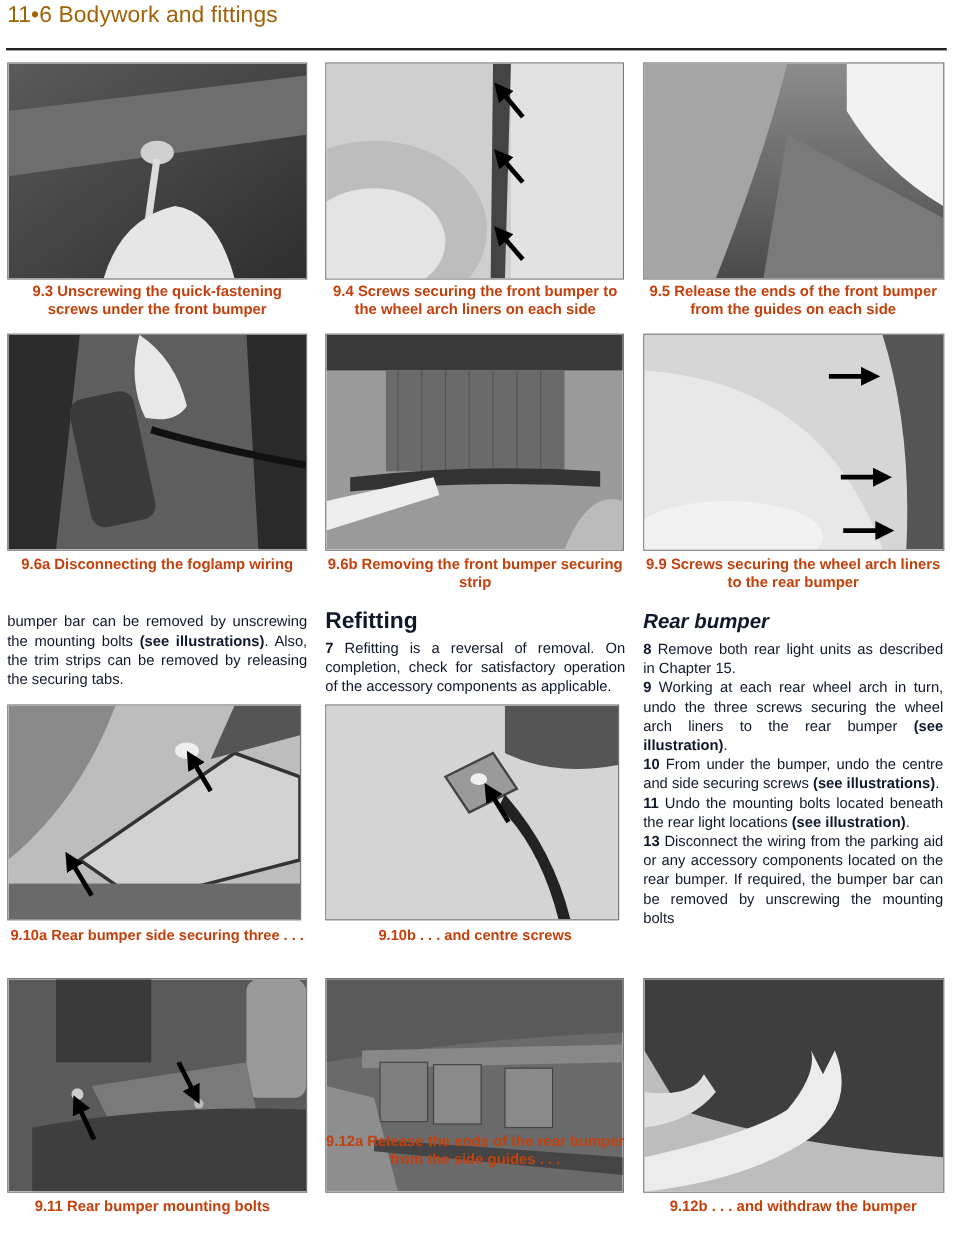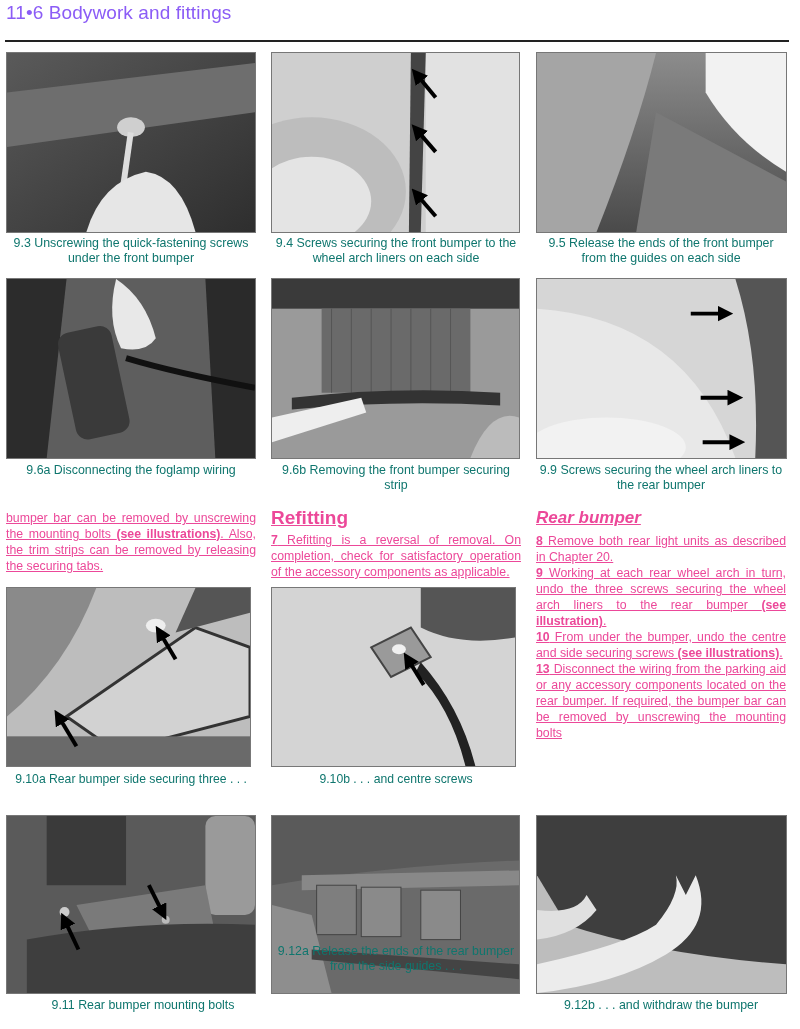--- a/index.html
+++ b/index.html
@@ -1,23 +1,23 @@
 <!DOCTYPE html>
 <html><head>
 <meta charset="utf-8">
 <style>
   html,body{margin:0;padding:0;background:#fff;}
   body{width:800px;height:1029px;position:relative;overflow:hidden;font-family:"Liberation Sans",sans-serif;color:#1a1a1a;}
-  .header{position:absolute;left:6px;top:2px;font-size:19px;color:#8b5cf6;letter-spacing:0.1px;}
+  .header{position:absolute;left:6px;top:2px;font-size:19px;color:#a16207;letter-spacing:0.1px;}
   .rule{position:absolute;left:5px;top:40px;width:784px;height:2px;background:#222;}
   .photo{position:absolute;border:1px solid #777;overflow:hidden;box-sizing:border-box;}
   .photo svg{display:block;width:100%;height:100%;}
-  .cap{position:absolute;width:250px;text-align:center;font-family:"Liberation Sans",sans-serif;font-weight:normal;font-size:11.6px;line-height:14.5px;color:#0f766e;transform:scaleX(0.93);transform-origin:center top;}
+  .cap{position:absolute;width:250px;text-align:center;font-family:"Liberation Sans",sans-serif;font-weight:bold;font-size:11.6px;line-height:14.5px;color:#c2410c;transform:scaleX(0.93);transform-origin:center top;}
   .cap.wide{font-size:12.4px;transform:none;}
-  .col{position:absolute;width:250px;font-size:12.3px;line-height:16px;color:#ec4899;text-align:justify;text-decoration:underline;}
+  .col{position:absolute;width:250px;font-size:12.3px;line-height:16px;color:#0f172a;text-align:justify;}
   .col b{font-weight:bold;}
   .h2{font-size:17px;font-weight:bold;font-style:italic;margin:0 0 4px 0;line-height:22px;}
   .h3{font-size:19px;font-weight:bold;margin:0 0 4px 0;line-height:20px;}
   .para{margin:0;}
 </style>
 </head>
 <body>
 
 <div class="header">11•6  Bodywork and fittings</div>
 <div class="rule"></div>
@@ -125,23 +125,24 @@
   <p class="para"><span>bumper bar can be removed by unscrewing the mounting bolts </span><b>(see illustrations)</b><span>. Also, the trim strips can be removed by releasing the securing tabs.</span></p>
 </div>
 
 <div class="col" style="left:271px;top:508px;">
   <div class="h3">Refitting</div>
   <p class="para"><b>7</b><span> Refitting is a reversal of removal. On completion, check for satisfactory operation of the accessory components as applicable.</span></p>
 </div>
 
 <div class="col" style="left:536px;top:507px;">
   <div class="h2">Rear bumper</div>
-  <p class="para"><b>8</b><span> Remove both rear light units as described in Chapter 20.</span></p>
+  <p class="para"><b>8</b><span> Remove both rear light units as described in Chapter 15.</span></p>
   <p class="para"><b>9</b><span> Working at each rear wheel arch in turn, undo the three screws securing the wheel arch liners to the rear bumper </span><b>(see illustration)</b><span>.</span></p>
   <p class="para"><b>10</b><span>  From under the bumper, undo the centre and side securing screws </span><b>(see illustrations)</b><span>.</span></p>
+  <p class="para"><b>11</b><span>  Undo the mounting bolts located beneath the rear light locations </span><b>(see illustration)</b><span>.</span></p>
   <p class="para"><b>13</b><span>  Disconnect the wiring from the parking aid or any accessory components located on the rear bumper. If required, the bumper bar can be removed by unscrewing the mounting bolts</span></p>
 </div>
 
 <div class="photo" style="left:6px;top:587px;width:245px;height:180px;">
   <svg viewBox="0 0 245 180" preserveAspectRatio="none">
     <rect width="245" height="180" fill="#bdbdbd"></rect>
     <path d="M0,0 L90,0 Q60,80 0,130 z" fill="#8a8a8a"></path>
     <path d="M60,130 L190,40 L245,60 L245,130 L110,165 z" fill="#d2d2d2" stroke="#333" stroke-width="3"></path>
     <path d="M190,0 L245,0 L245,25 L170,45 z" fill="#555"></path>
     <rect x="0" y="150" width="245" height="30" fill="#6a6a6a"></rect>
@@ -191,15 +192,15 @@
 </div>
 <div class="photo" style="left:536px;top:815px;width:251px;height:179px;">
   <svg viewBox="0 0 251 179" preserveAspectRatio="none">
     <rect width="251" height="179" fill="#bdbdbd"></rect>
     <path d="M0,0 L251,0 L251,150 Q120,140 30,110 L0,60 z" fill="#3e3e3e"></path>
     <path d="M0,95 Q40,100 50,80 L60,95 Q40,120 0,125 z" fill="#e0e0e0"></path>
     <path d="M0,150 Q90,130 120,110 Q145,80 140,60 L150,80 L160,60 Q180,110 130,140 Q80,170 0,179 z" fill="#ececec"></path>
   </svg>
 </div>
 
-<div class="cap wide" style="left:18px;top:998px;">9.11  Rear bumper mounting bolts</div>
+<div class="cap wide" style="left:2px;top:998px;">9.11  Rear bumper mounting bolts</div>
 <div class="cap wide" style="left:271px;top:944px;">9.12a  Release the ends of the rear bumper from the side guides . . .</div>
 <div class="cap wide" style="left:536px;top:998px;">9.12b  . . . and withdraw the bumper</div>
 
 </body></html>

